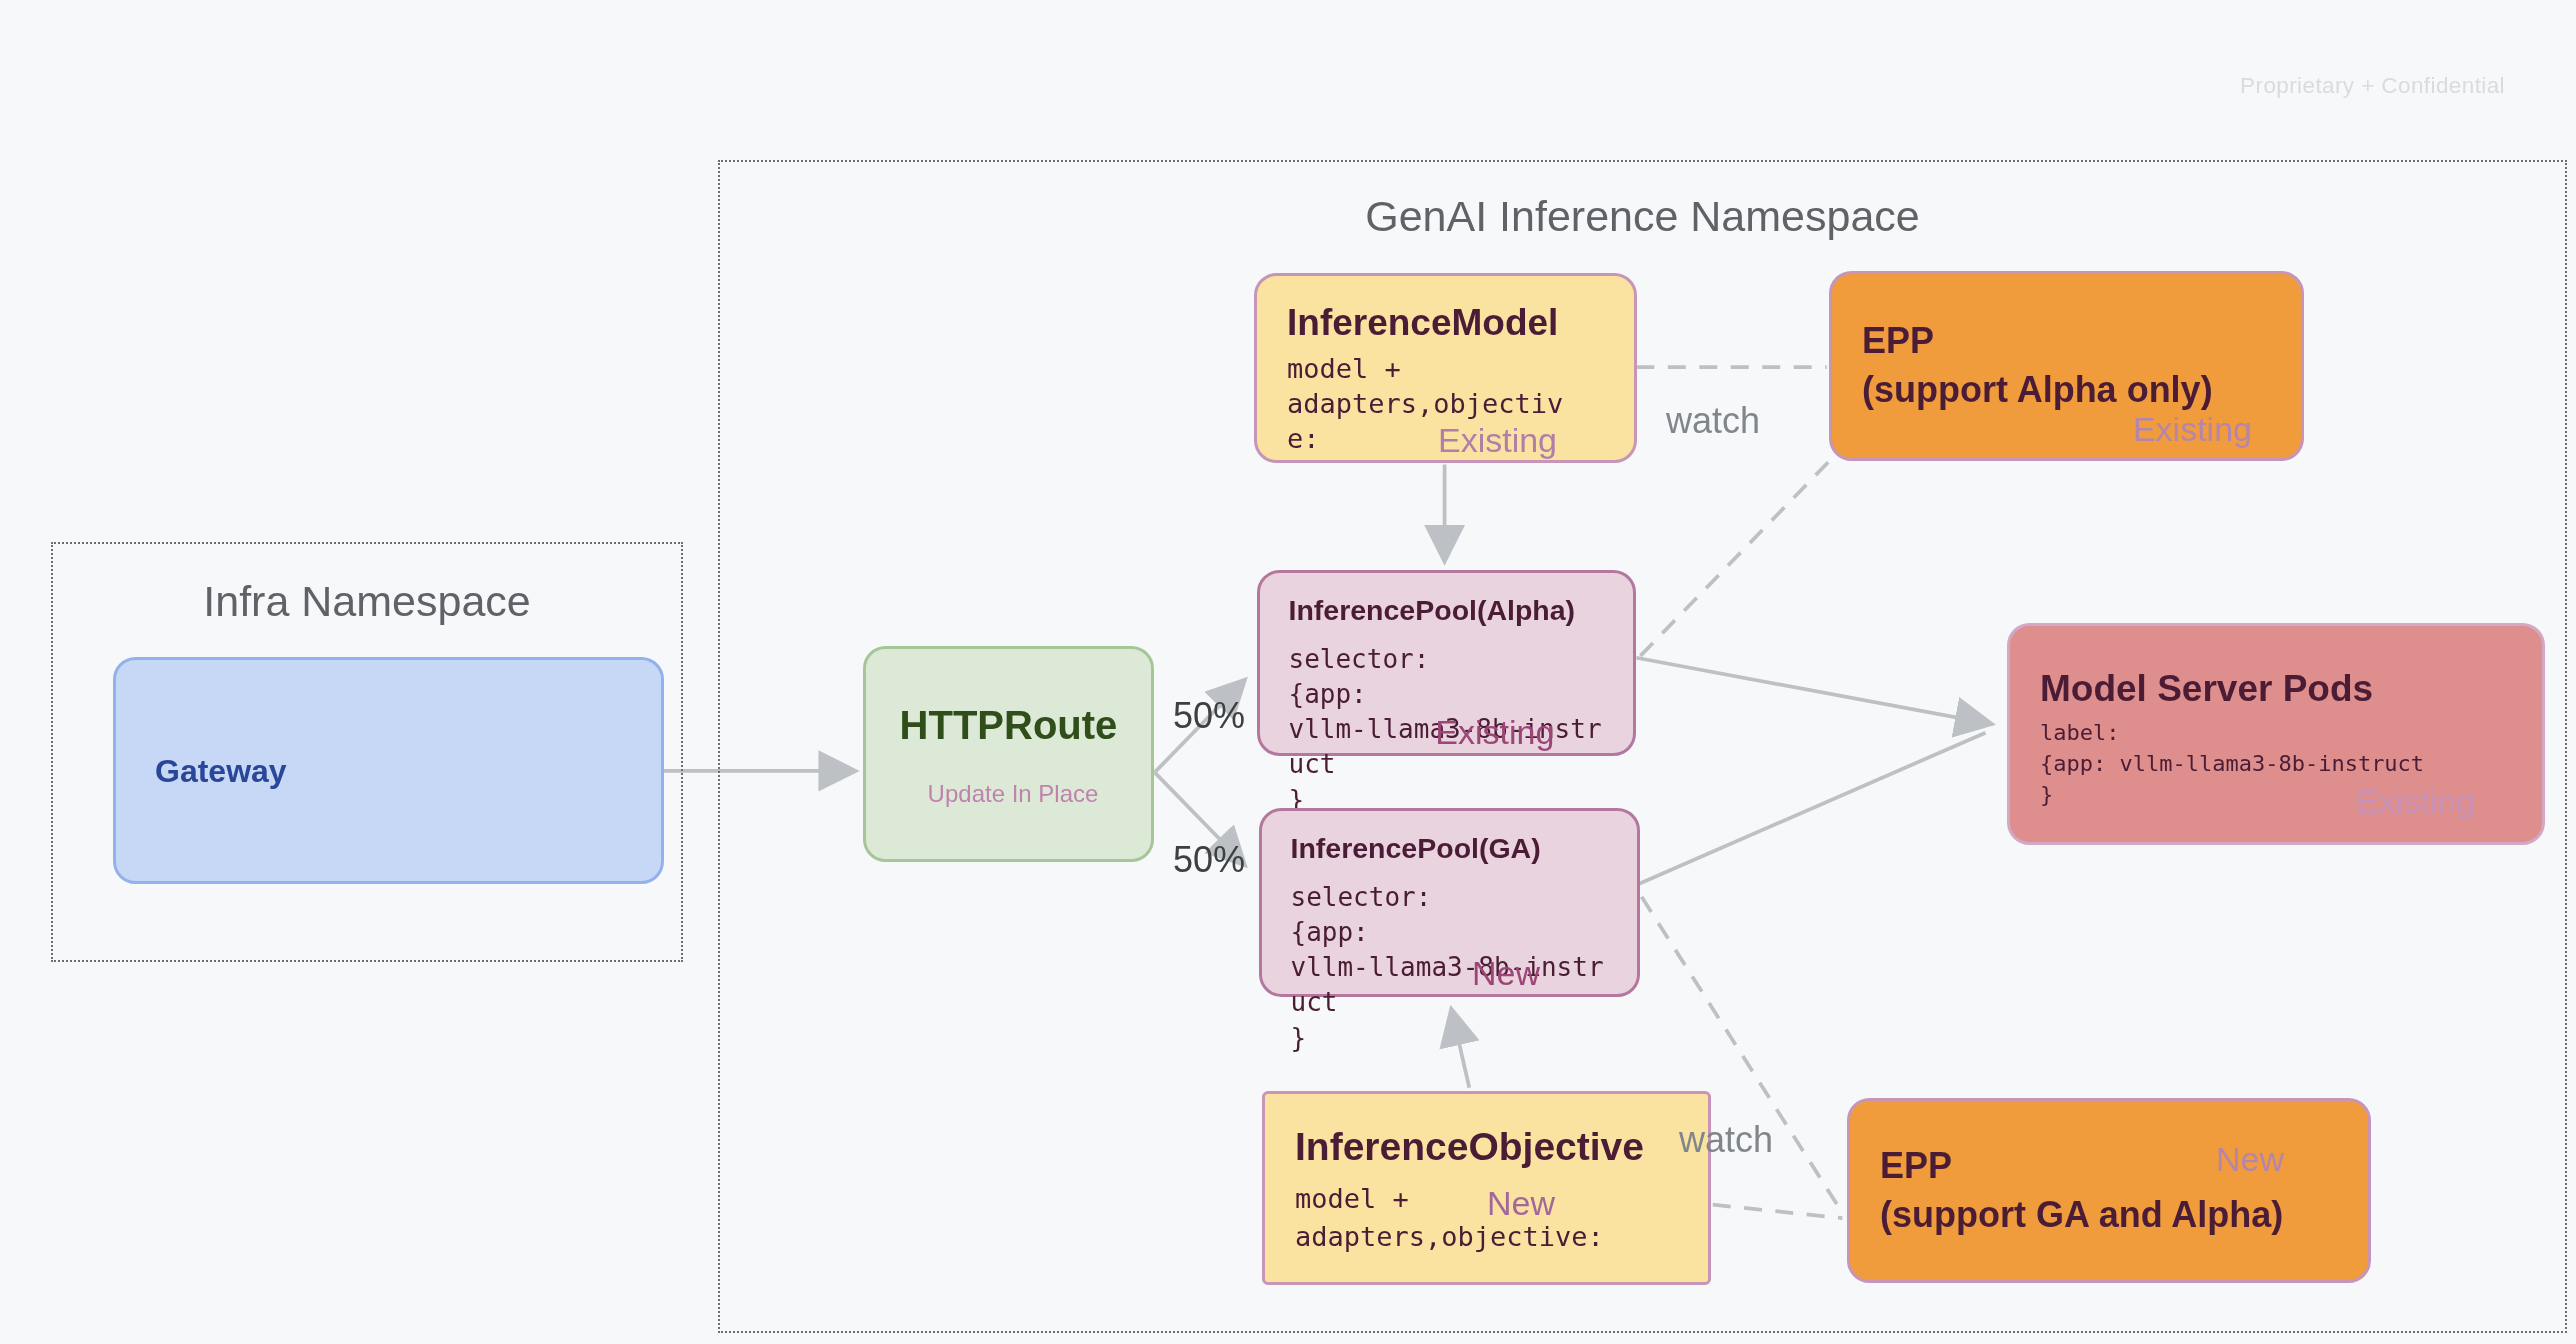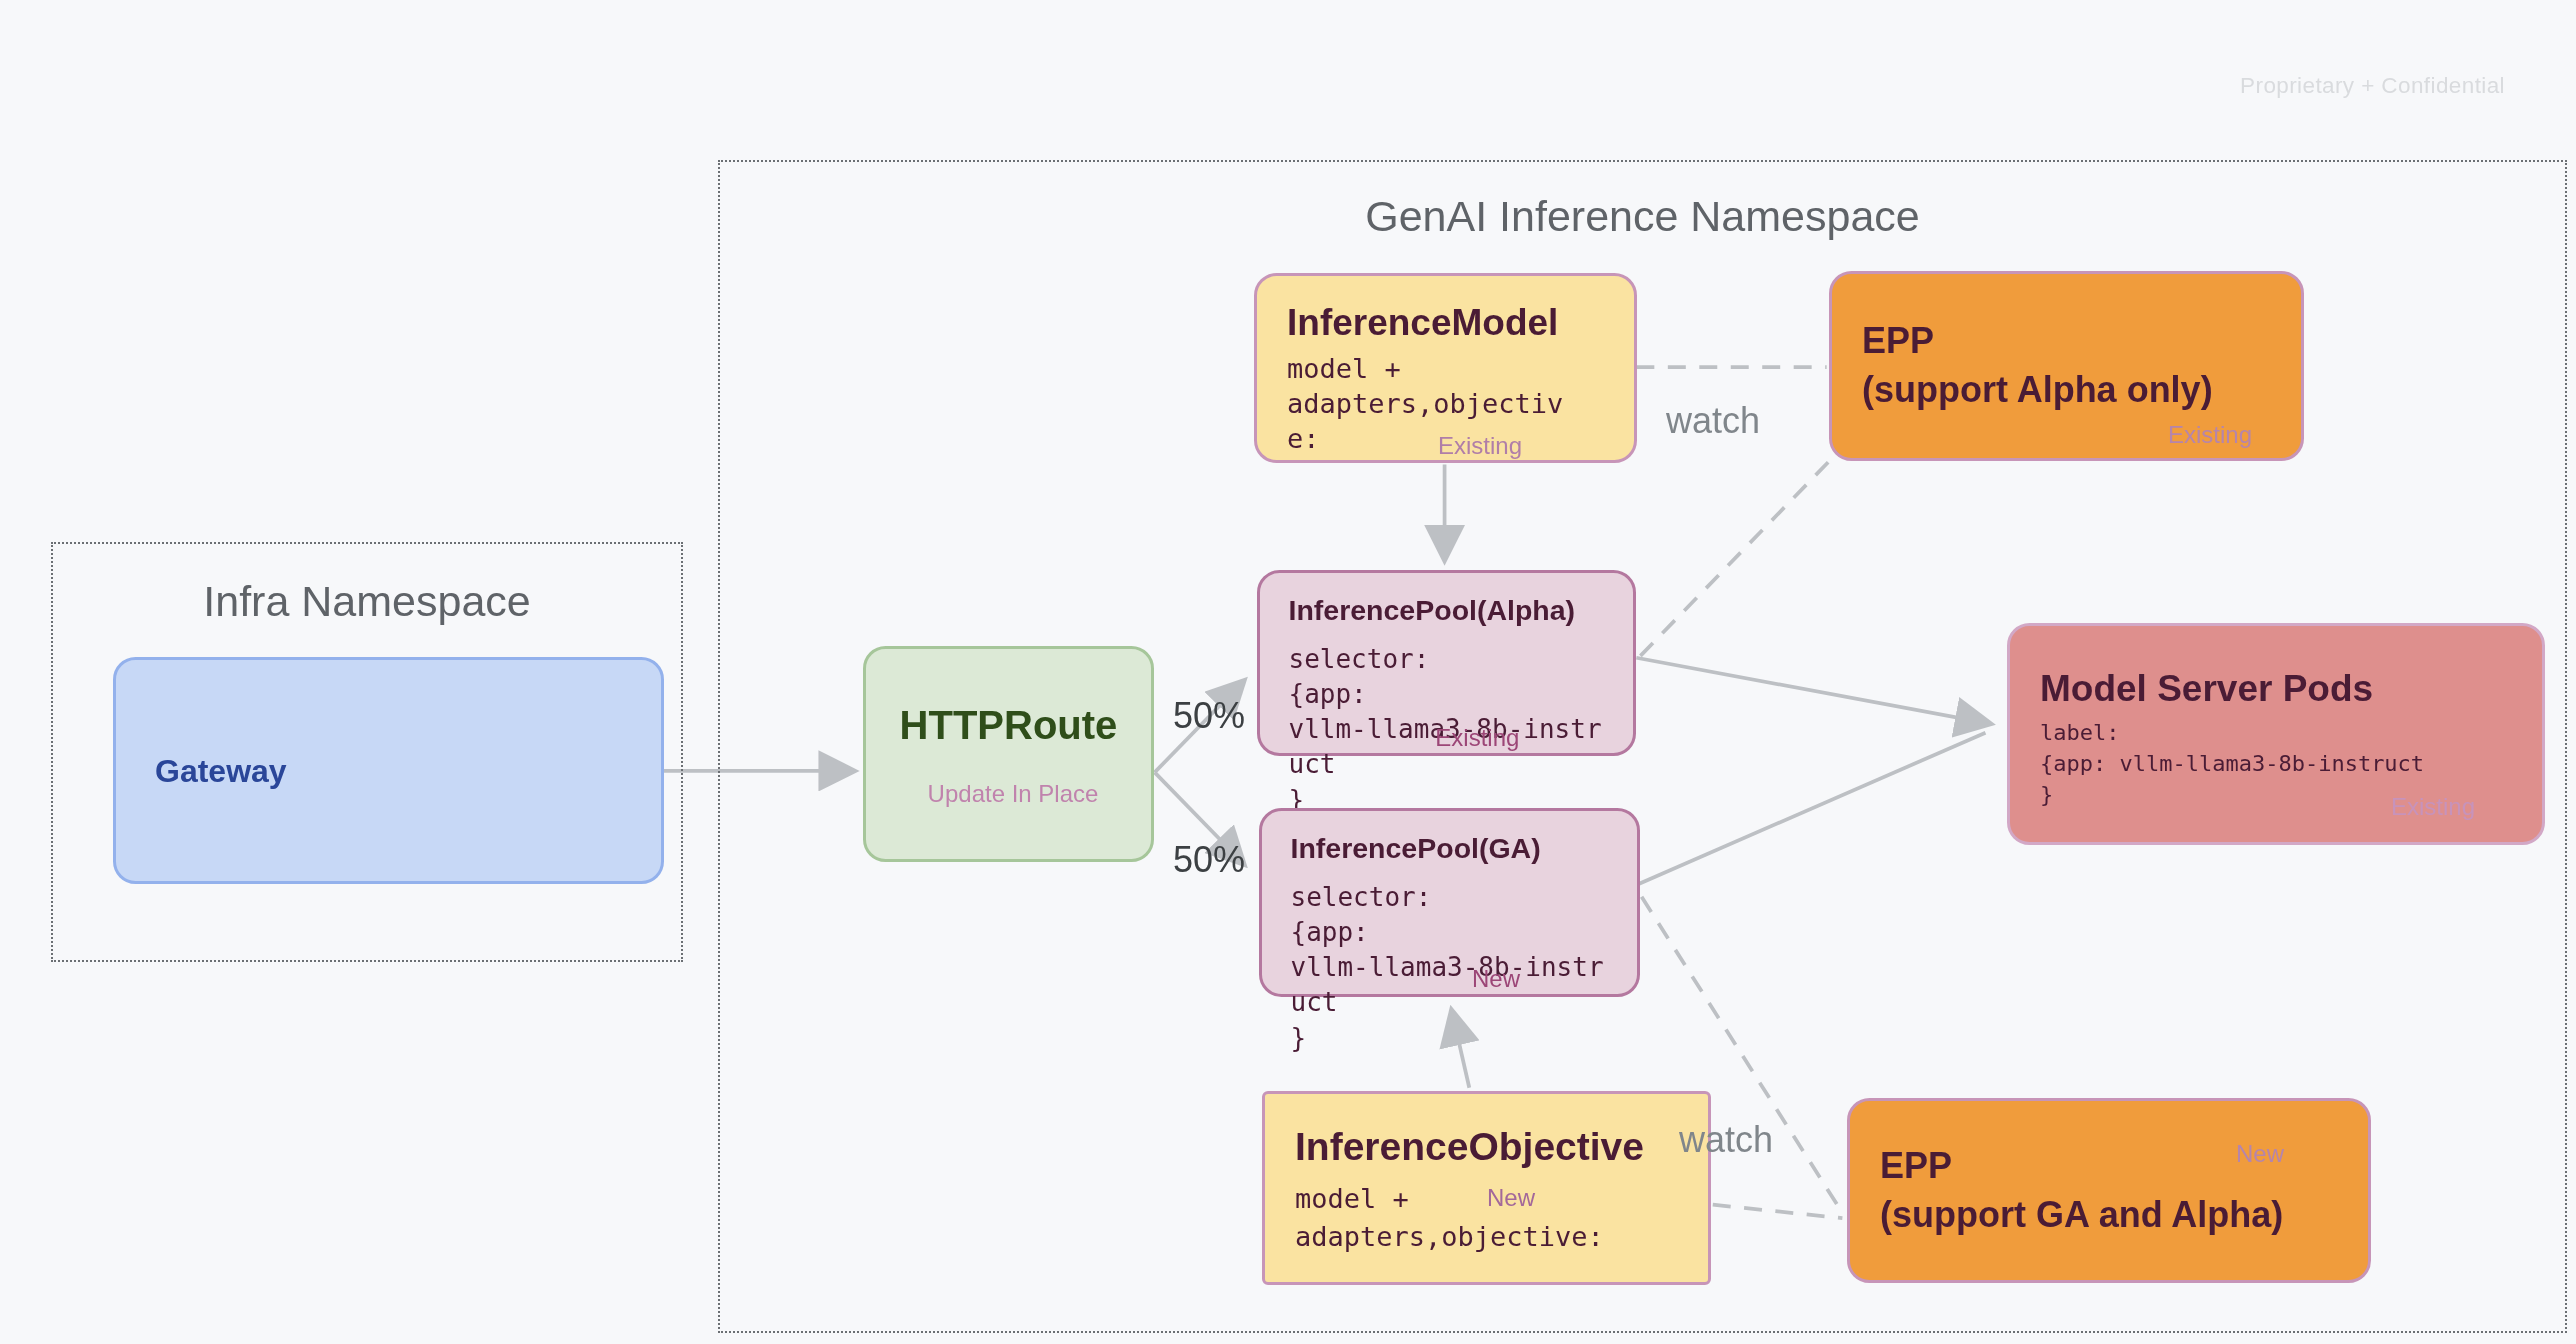--- a/index.html
+++ b/index.html
@@ -38,21 +38,21 @@
   }
   .node-title{
     font-weight:bold;color:var(--dark-text);
     white-space:pre-line;line-height:1.25;
   }
   .node-body{
     font-family:"DejaVu Sans Mono", monospace;
     color:var(--dark-text);
     white-space:pre-line;word-break:break-all;
   }
-  .status{position:absolute;font-size:24px;}
+  .status{position:absolute;font-size:34px;}
 
   
   .yellow{background:var(--yellow-fill);border:3px solid var(--pink-border);}
   .orange{background:var(--orange-fill);border:3px solid var(--pink-border);}
   .pool{background:var(--pool-fill);border:3px solid var(--pool-border);}
   .salmon{background:var(--salmon-fill);border:3px solid var(--salmon-border);}
   .green{background:var(--green-fill);border:3px solid var(--green-border);}
   .blue{background:var(--blue-fill);border:3px solid var(--blue-border);}
 
   

